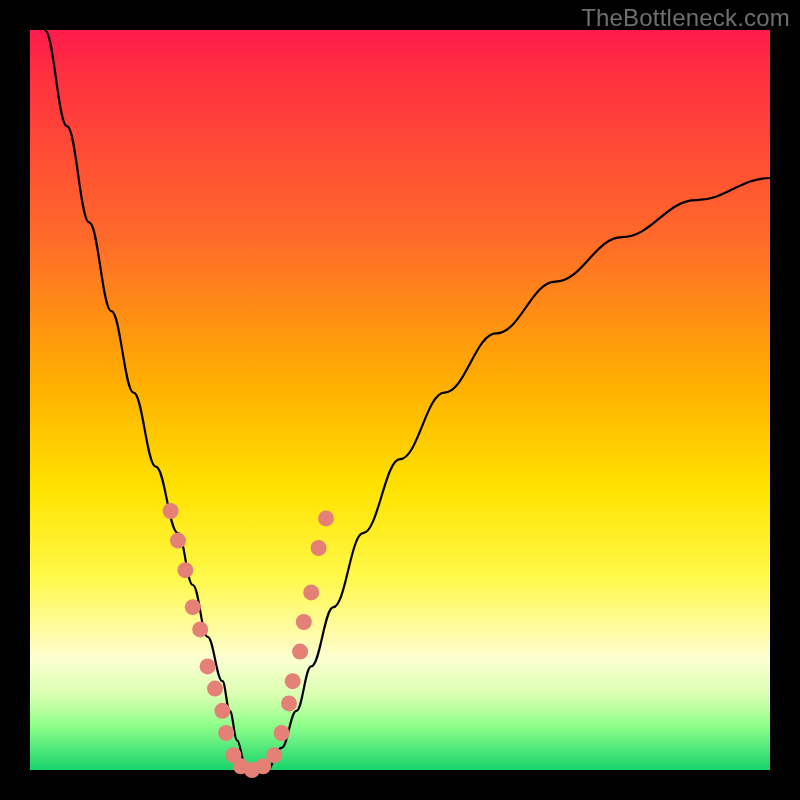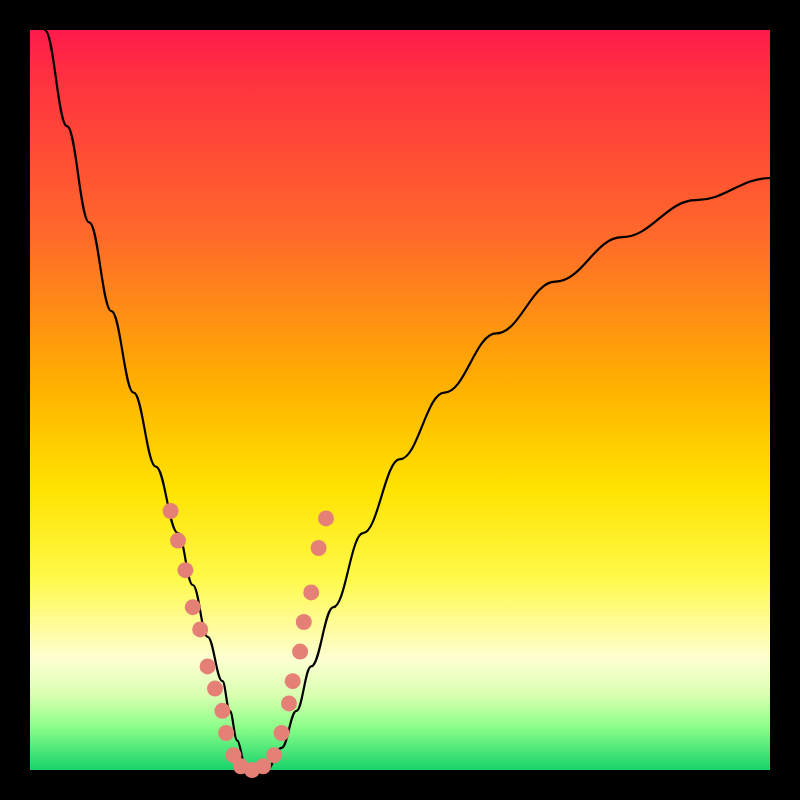--- a/index.html
+++ b/index.html
@@ -93,13 +93,14 @@
           <circle cx="259.0" cy="673.4" r="8" class="dot"></circle>
           <circle cx="262.7" cy="651.2" r="8" class="dot"></circle>
           <circle cx="270.1" cy="621.6" r="8" class="dot"></circle>
           <circle cx="273.8" cy="592.0" r="8" class="dot"></circle>
           <circle cx="281.2" cy="562.4" r="8" class="dot"></circle>
           <circle cx="288.6" cy="518.0" r="8" class="dot"></circle>
           <circle cx="296.0" cy="488.4" r="8" class="dot"></circle>
         </g>
     </svg>
   </div>
+  <div class="watermark">TheBottleneck.com</div>
 </div>
 
 </body></html>

